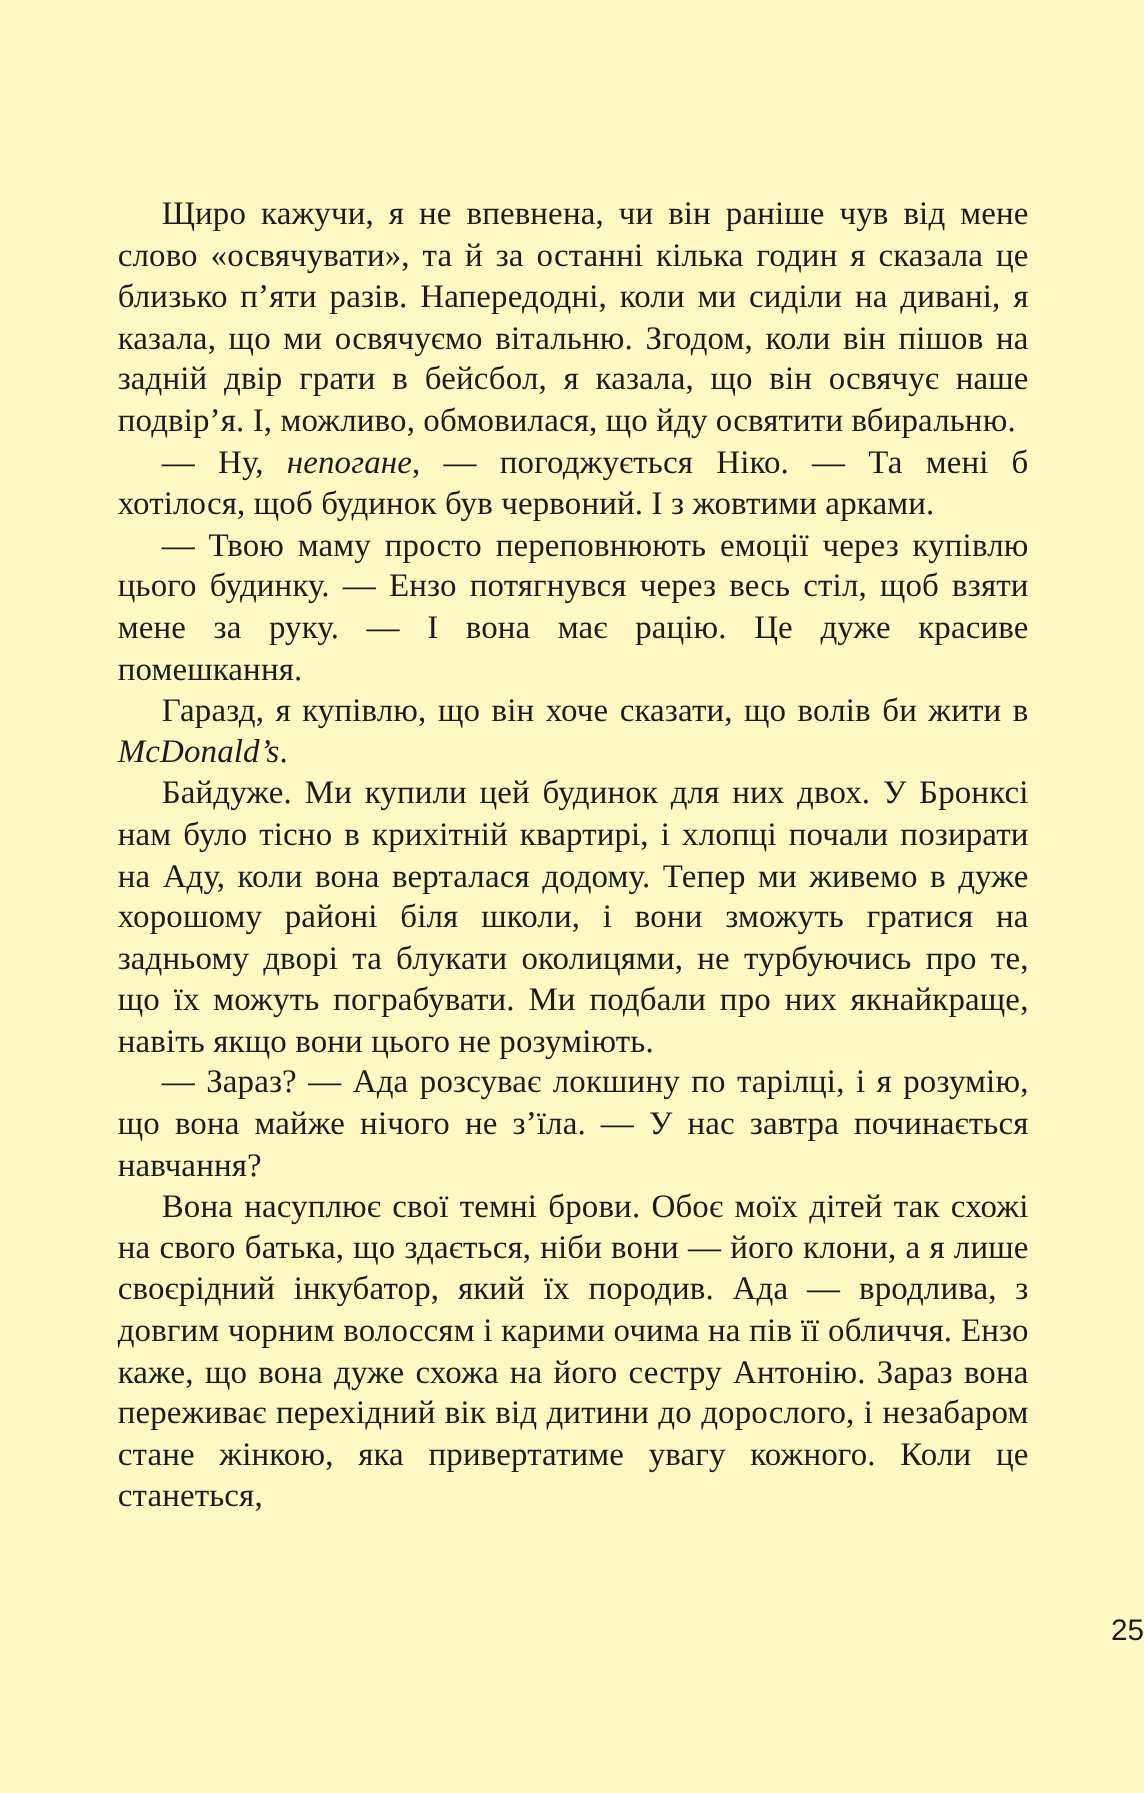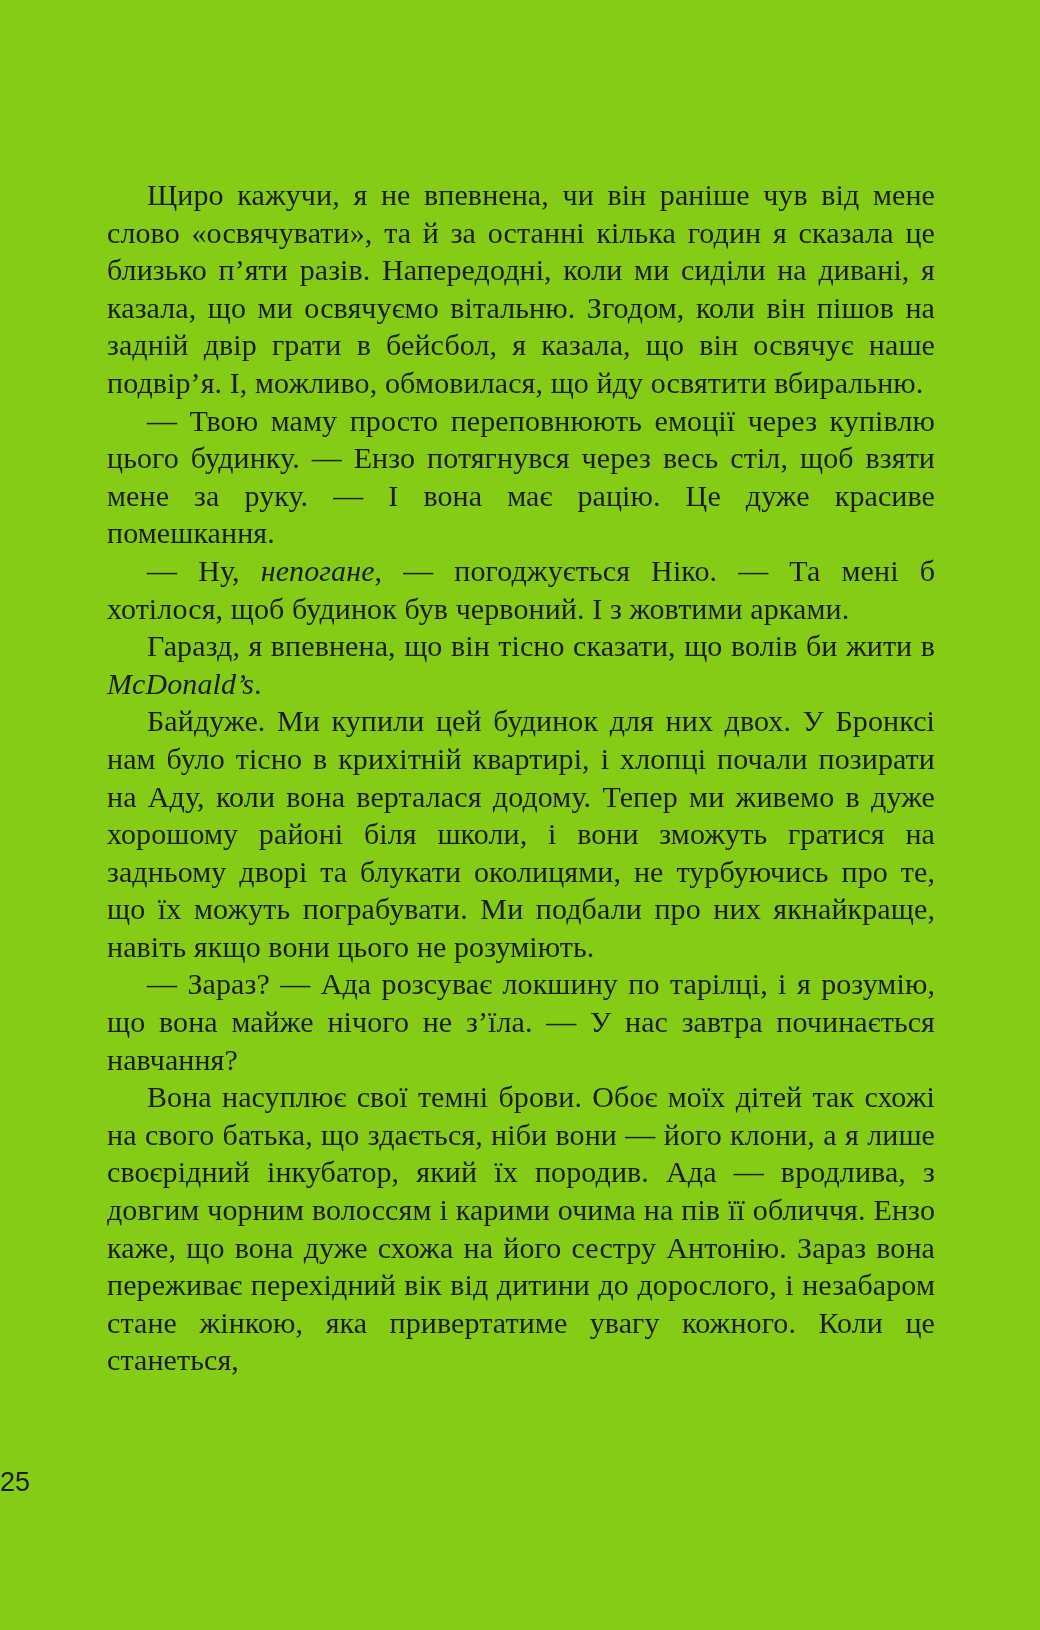--- a/index.html
+++ b/index.html
@@ -4,21 +4,21 @@
 <style>
   html, body {
     margin: 0;
     padding: 0;
     background: #ffffff;
   }
   .book-page {
     position: relative;
     width: 1040px;
     height: 1630px;
-    background: #84cc16;
+    background: #fef9c3;
     overflow: hidden;
     font-family: "Liberation Serif", "DejaVu Serif", serif;
     color: #1c1c1c;
   }
   .text-block {
     position: absolute;
     left: 107px;
     top: 176px;
     width: 828px;
   }
@@ -32,40 +32,40 @@
     letter-spacing: 0.1px;
   }
   .it {
     font-style: italic;
   }
   .page-number {
     position: absolute;
     top: 1466px;
     left: 0;
     width: 100%;
-    text-align: left;
+    text-align: right;
     font-family: "Liberation Sans", "DejaVu Sans", sans-serif;
     font-size: 27px;
     line-height: 32px;
     color: #1c1c1c;
   }
 </style>
 </head>
 <body>
 
 <div class="book-page">
   <div class="text-block">
 
     <p><span>Щиро кажучи, я не впевнена, чи він раніше чув від мене слово «освячувати», та й за останні кілька годин я сказала це близько п’яти разів. Напередодні, коли ми сиділи на дивані, я казала, що ми освячуємо вітальню. Згодом, коли він пішов на задній двір грати в бейсбол, я казала, що він освячує наше подвір’я. І, можливо, обмовилася, що йду освятити вбиральню.</span></p>
 
+    <p><span>— Ну, </span><span class="it">непогане</span><span>, — погоджується Ніко. — Та мені б хотілося, щоб будинок був червоний. І з жовтими арками.</span></p>
+
     <p><span>— Твою маму просто переповнюють емоції через купівлю цього будинку. — Ензо потягнувся через весь стіл, щоб взяти мене за руку. — І вона має рацію. Це дуже красиве помешкання.</span></p>
 
-    <p><span>— Ну, </span><span class="it">непогане</span><span>, — погоджується Ніко. — Та мені б хотілося, щоб будинок був червоний. І з жовтими арками.</span></p>
-
-    <p><span>Гаразд, я впевнена, що він тісно сказати, що волів би жити в </span><span class="it">McDonald’s</span><span>.</span></p>
+    <p><span>Гаразд, я купівлю, що він хоче сказати, що волів би жити в </span><span class="it">McDonald’s</span><span>.</span></p>
 
     <p><span>Байдуже. Ми купили цей будинок для них двох. У Бронксі нам було тісно в крихітній квартирі, і хлопці почали позирати на Аду, коли вона верталася додому. Тепер ми живемо в дуже хорошому районі біля школи, і вони зможуть гратися на задньому дворі та блукати околицями, не турбуючись про те, що їх можуть пограбувати. Ми подбали про них якнайкраще, навіть якщо вони цього не розуміють.</span></p>
 
     <p><span>— Зараз? — Ада розсуває локшину по тарілці, і я розумію, що вона майже нічого не з’їла. — У нас завтра починається навчання?</span></p>
 
     <p><span>Вона насуплює свої темні брови. Обоє моїх дітей так схожі на свого батька, що здається, ніби вони — його клони, а я лише своєрідний інкубатор, який їх породив. Ада — вродлива, з довгим чорним волоссям і карими очима на пів її обличчя. Ензо каже, що вона дуже схожа на його сестру Антонію. Зараз вона переживає перехідний вік від дитини до дорослого, і незабаром стане жінкою, яка привертатиме увагу кожного. Коли це станеться,</span></p>
 
   </div>
 
   <div class="page-number">25</div>

